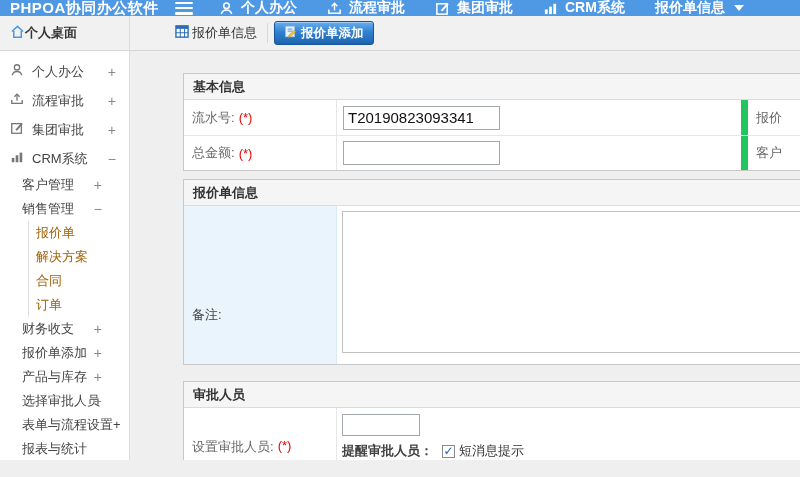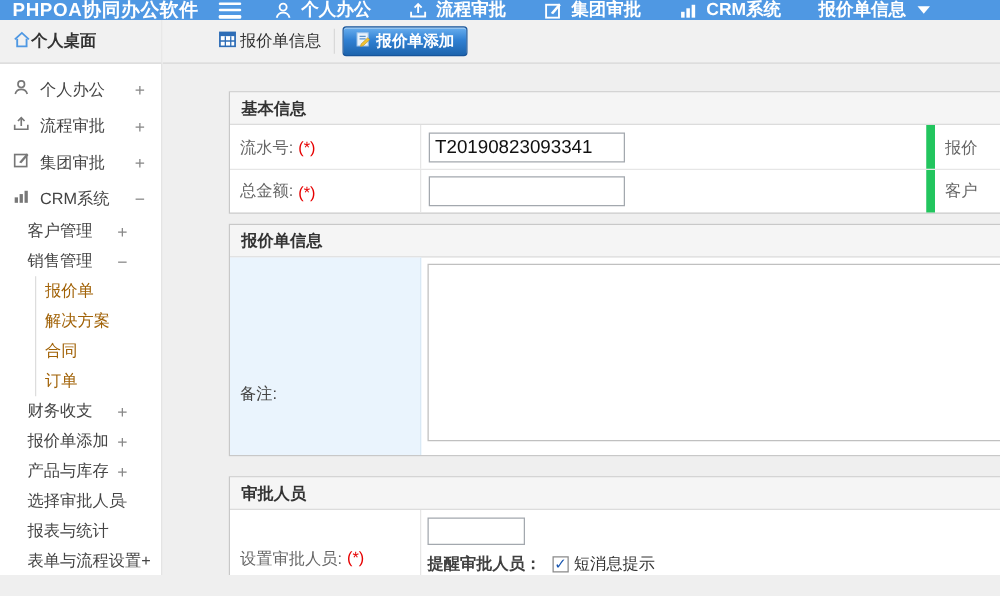--- a/index.html
+++ b/index.html
@@ -212,24 +212,24 @@
       </div>
       <div class="snav-item lv1">
         <span>产品与库存</span>
         <span class="marker">+</span>
       </div>
       <div class="snav-item lv1">
         <span>选择审批人员</span>
         <span class="marker">+</span>
       </div>
       <div class="snav-item lv1">
+        <span>表单与流程设置+</span>
+      </div>
+      <div class="snav-item lv1">
         <span>报表与统计</span>
-      </div>
-      <div class="snav-item lv1">
-        <span>表单与流程设置+</span>
       </div>
     </div>
   </div>
 
   <div class="main">
     <div class="tabbar">
       <div class="tab-plain">
         <span>
           <svg width="14" height="13" viewBox="0 0 16 15">
               <rect x="1" y="1" width="14" height="13" fill="#fff" stroke="#2e6db6" stroke-width="1.6"></rect>

